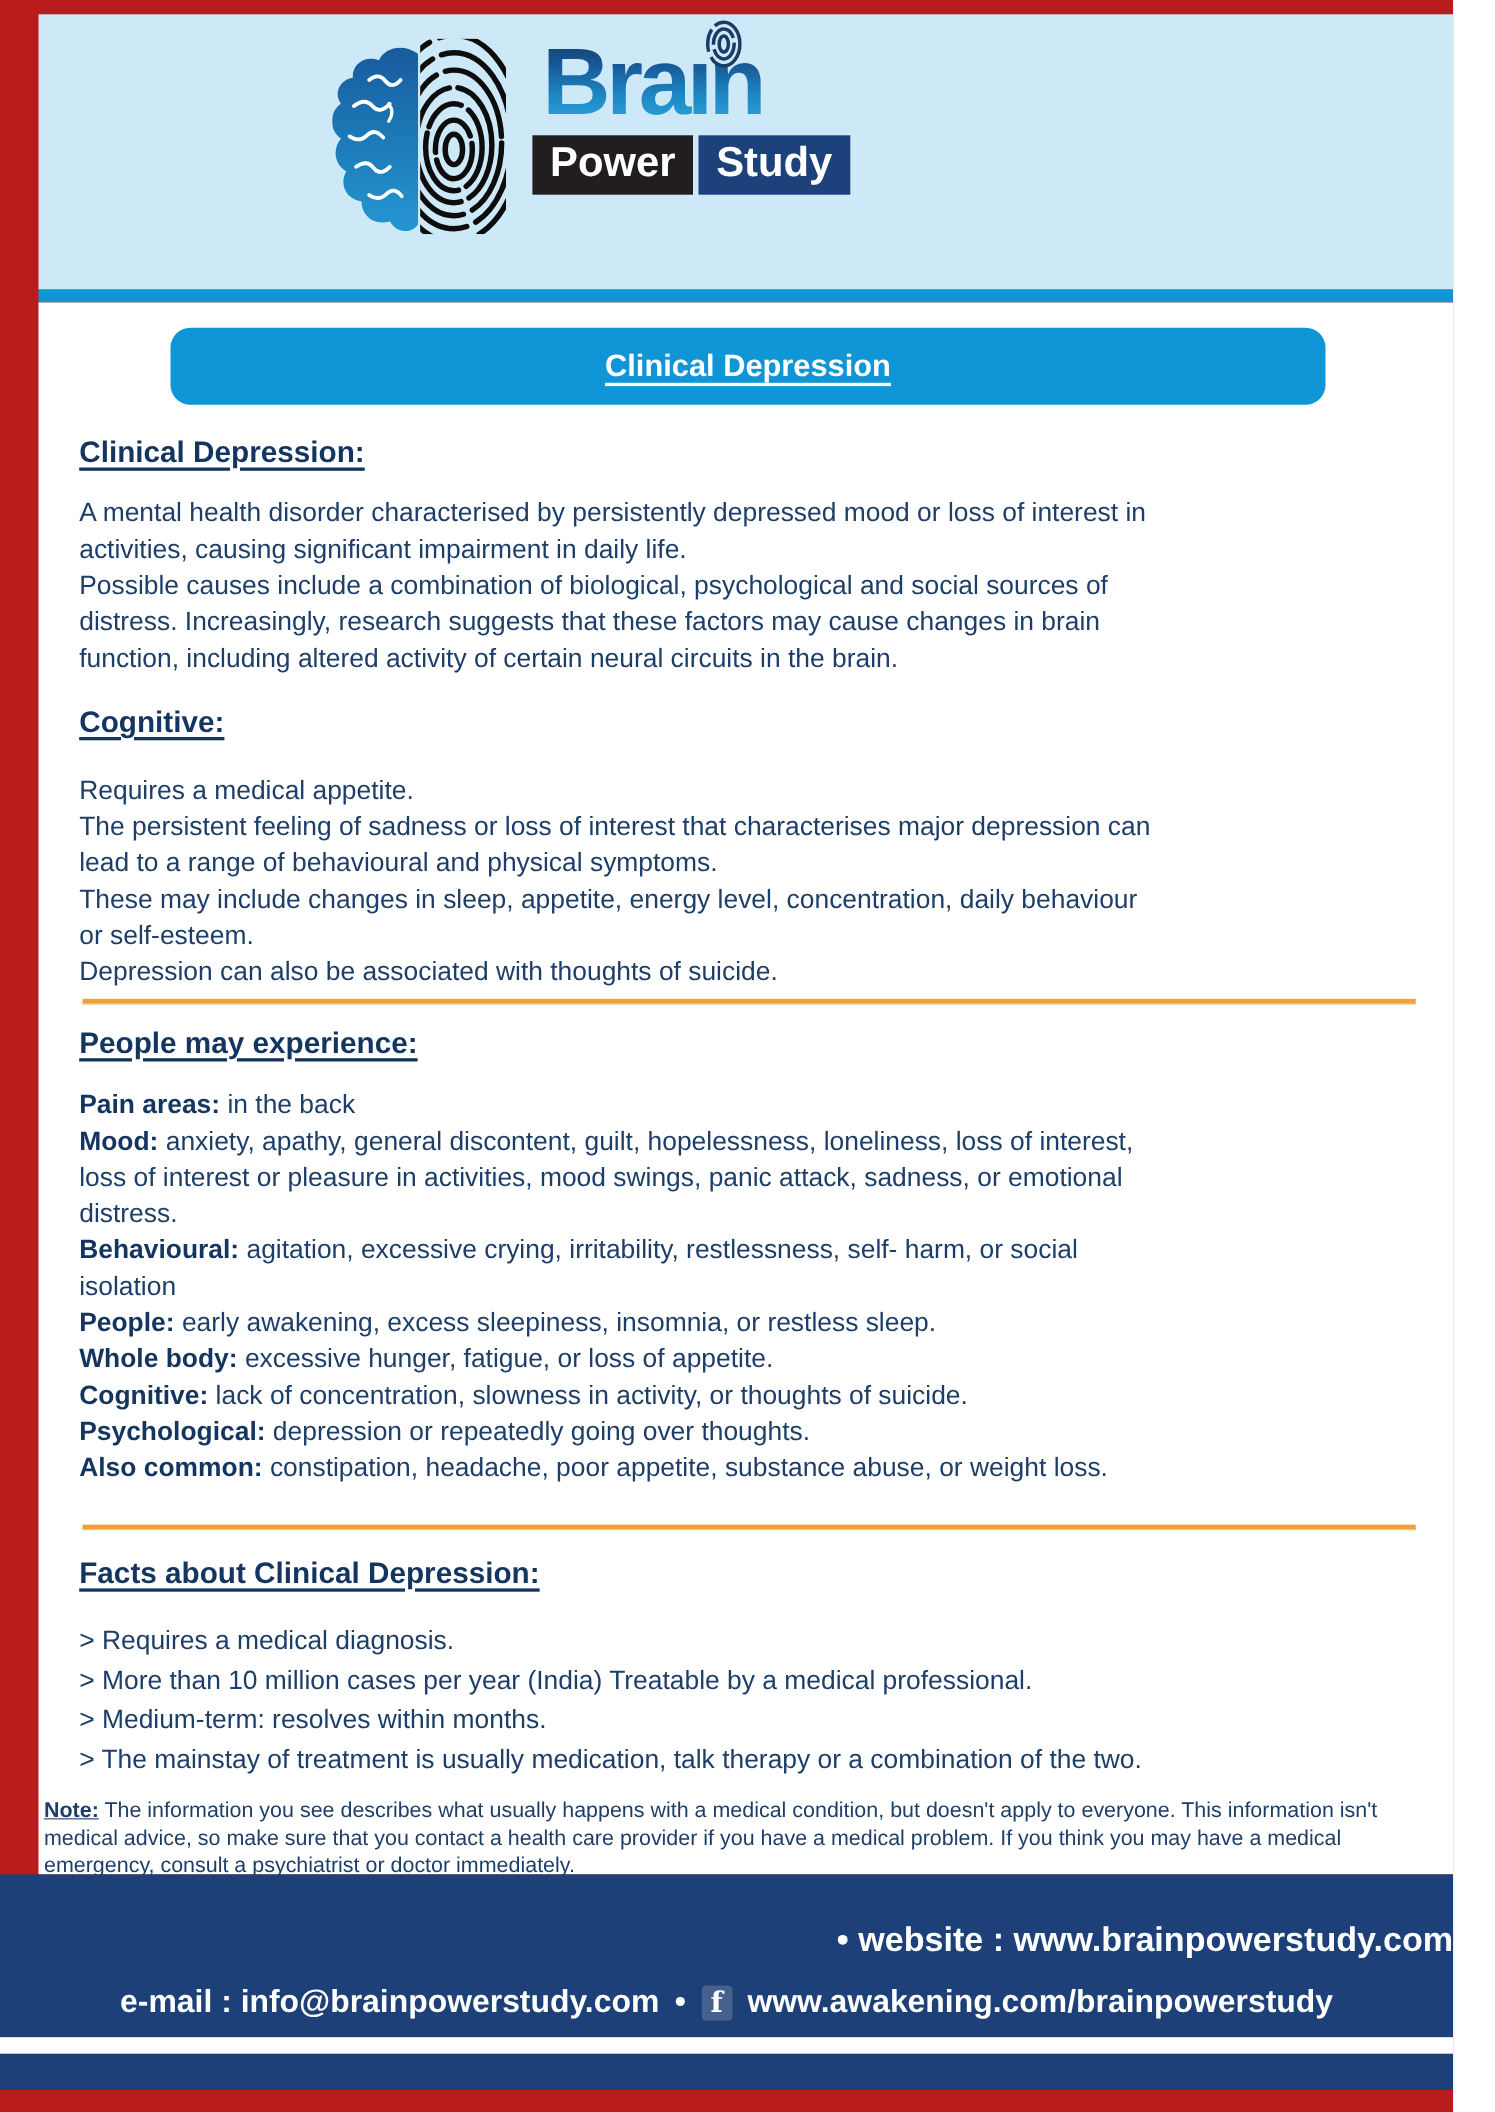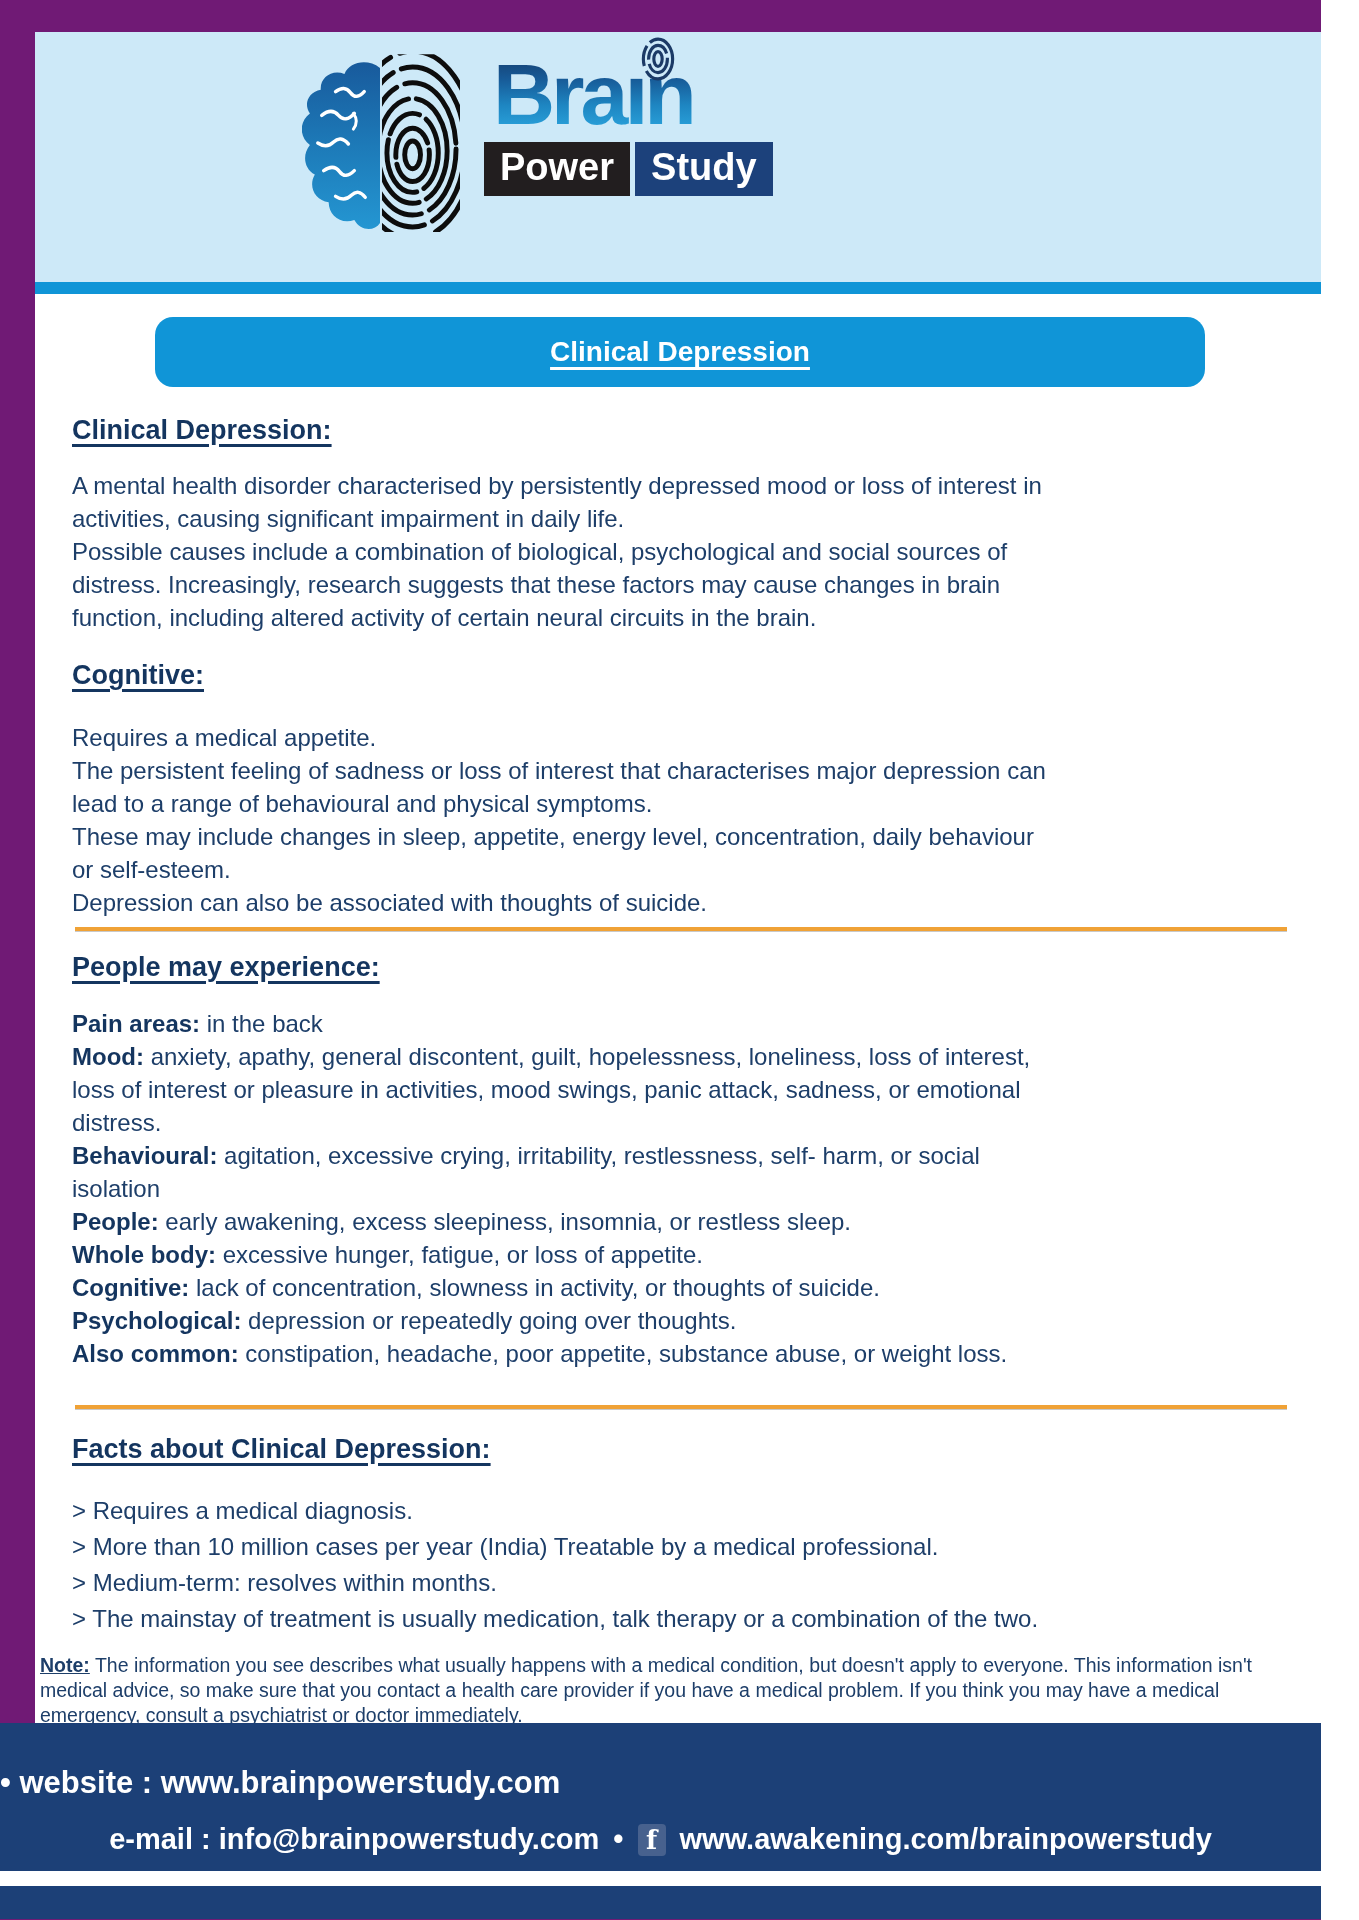--- a/index.html
+++ b/index.html
@@ -1,19 +1,19 @@
 <!DOCTYPE html>
 <html><head>
 <meta charset="utf-8">
 <style>
   * { margin:0; padding:0; box-sizing:border-box; }
   html,body { width:1359px; }
   body { font-family:"Liberation Sans", sans-serif; }
 
-  .page { position:relative; width:1321px; height:1920px; background:#701a75; padding-top:32px; overflow:hidden; }
+  .page { position:relative; width:1321px; height:1920px; background:#b91c1c; padding-top:13px; overflow:hidden; }
   .inner { margin:0 35px; width:1289px; }
 
   
   .masthead { position:relative; height:250px; background:#cde9f8; }
   .logo-icon { position:absolute; left:267px; top:22px; width:158px; height:178px; }
   .logo-text { position:absolute; left:458px; top:14px; }
   .brand { position:relative; display:inline-block; font-size:86px; font-weight:bold; letter-spacing:-4px; line-height:96px;
            background:linear-gradient(180deg,#14335f 0%,#175a97 34%,#1e86c2 62%,#2aa3dc 88%,#1c70a9 100%);
            -webkit-background-clip:text; background-clip:text; color:transparent; }
   .idot { position:absolute; left:146px; top:-10px; width:38px; height:46px; }
@@ -53,21 +53,21 @@
   .note b { text-decoration:underline; }
 
   .banner-wrap { position:relative; margin-top:8px; margin-left:123px; width:1049px; height:45px;
                  background:#ef8125; border-radius:12px 12px 6px 6px;
                  display:flex; align-items:center; justify-content:center; }
   .banner-strip { position:absolute; left:-66px; right:-7px; bottom:-4px; height:6px; background:#ef8125; }
   .banner-wrap .lead { font-family:"DejaVu Serif", serif; font-weight:bold; color:#fff; font-size:31px; }
   .banner-wrap .rest { font-family:"DejaVu Serif", serif; font-weight:bold; color:#fff; font-size:27px; }
 
   
-  .footer { position:relative; height:196px; background:#1c4077; text-align:left; color:#ffffff; }
+  .footer { position:relative; height:196px; background:#1c4077; text-align:right; color:#ffffff; }
   .f-line1 { padding-top:42px; font-size:31px; font-weight:bold; }
   .f-line2 { margin-top:22px; font-size:29px; font-weight:bold; display:flex; justify-content:center; align-items:center; gap:14px; }
   .fb-icon { display:inline-flex; align-items:center; justify-content:center; width:28px; height:32px;
              background:#47618e; border-radius:4px; font-family:"DejaVu Serif", serif; font-size:26px; font-weight:bold; }
   .f-stripe { position:absolute; left:0; right:0; bottom:33px; height:15px; background:#ffffff; }
 </style>
 </head>
 <body>
 
 <div class="page">

